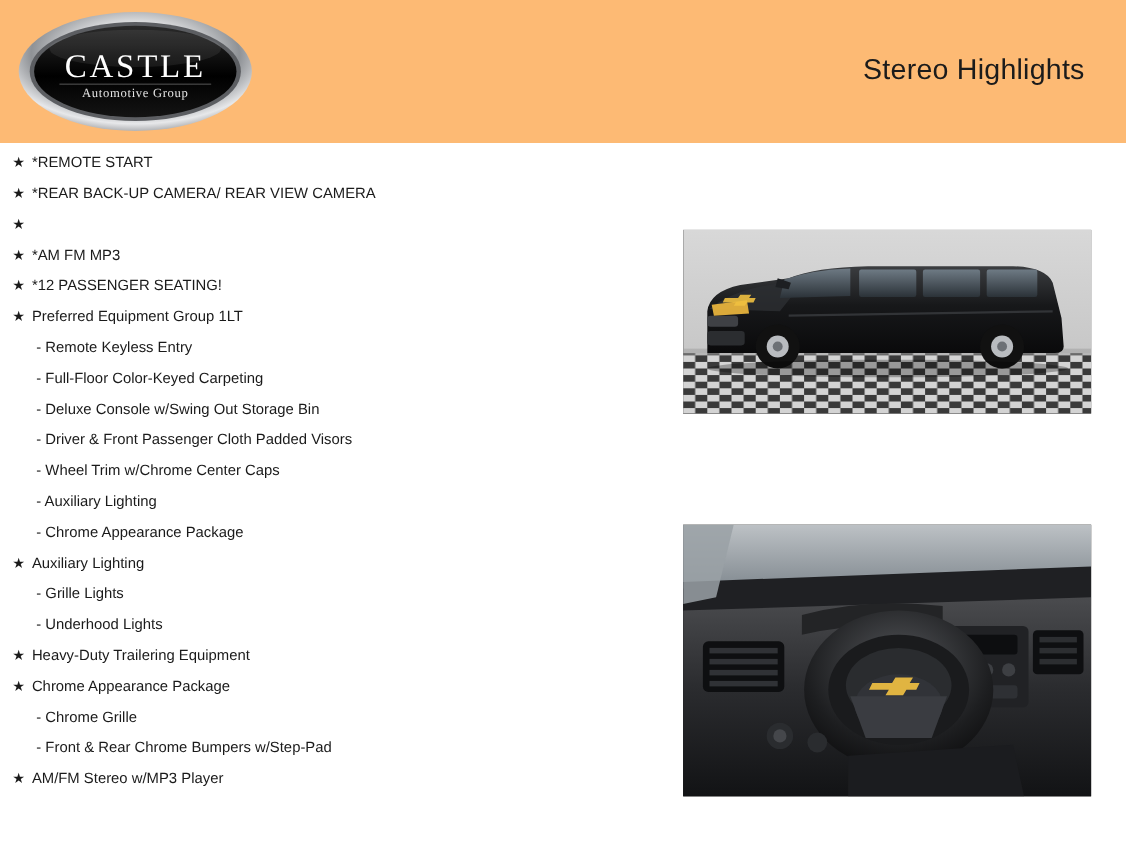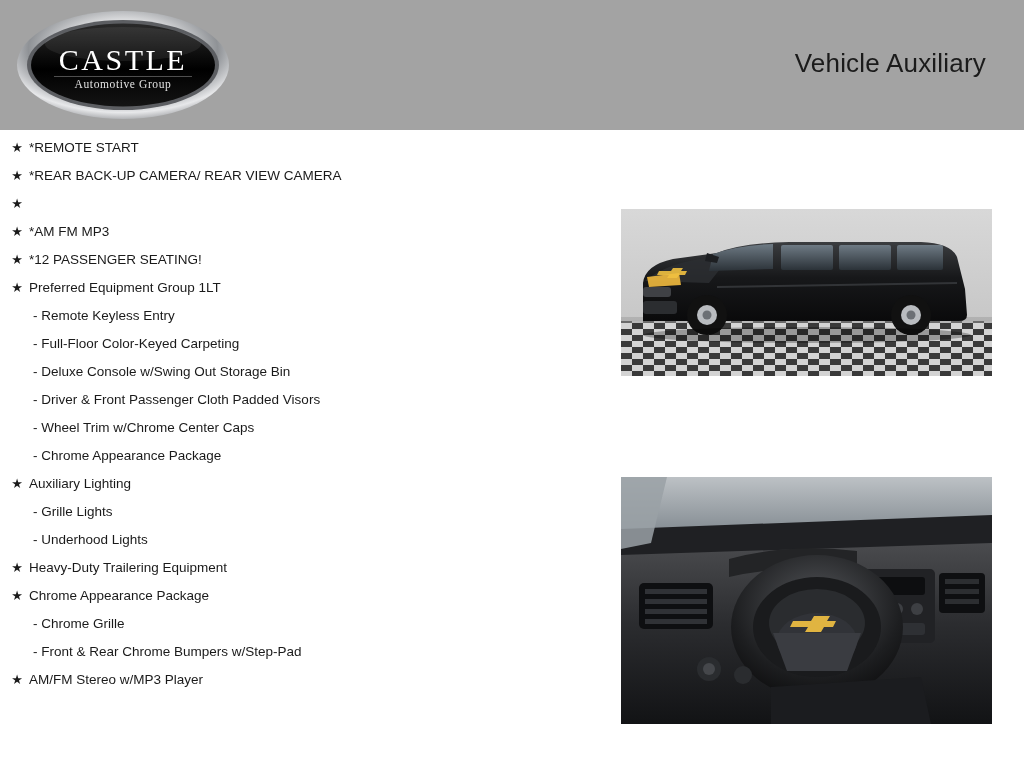--- a/index.html
+++ b/index.html
@@ -14,21 +14,21 @@
     position: relative;
     width: 1024px; height: 768px;
     background: #ffffff;
   }
 
   
   .header {
     position: relative;
     width: 1024px;
     height: 130px;
-    background: #a3a3a3;
+    background: #fdba74;
     display: flex;
     align-items: center;
   }
   .logo-wrap {
     position: absolute;
     left: 14px;
     top: 8px;
     width: 218px;
     height: 114px;
   }
@@ -135,21 +135,21 @@
         <ellipse cx="109" cy="57" rx="106" ry="54" fill="url(#chromeOuter)"></ellipse>
         <ellipse cx="109" cy="57" rx="96" ry="45" fill="#5c5e62"></ellipse>
         <ellipse cx="109" cy="57" rx="92" ry="41.5" fill="url(#innerBlack)"></ellipse>
         <ellipse cx="109" cy="36" rx="78" ry="17" fill="#ffffff" opacity="0.07"></ellipse>
         <text x="109" y="62" text-anchor="middle" font-family="Liberation Serif, serif" font-size="30" letter-spacing="2.5" fill="#ffffff">CASTLE</text>
         <text x="109" y="80" text-anchor="middle" font-family="Liberation Serif, serif" font-size="11.5" letter-spacing="0.6" fill="#e3e3e3">Automotive Group</text>
         <rect x="40" y="68" width="138" height="1" fill="#9a9a9a" opacity="0.5"></rect>
       </svg>
     </div>
 
-    <div class="header-title">Vehicle Auxiliary</div>
+    <div class="header-title">Stereo Highlights</div>
   </div>
 
   <div class="content">
 
     <ul class="list">
       <li class="row">
         <span class="star">★</span>
         <span class="txt">*REMOTE START</span>
       </li>
       <li class="row">
@@ -178,20 +178,23 @@
         <span class="txt">- Full-Floor Color-Keyed Carpeting</span>
       </li>
       <li class="row sub">
         <span class="txt">- Deluxe Console w/Swing Out Storage Bin</span>
       </li>
       <li class="row sub">
         <span class="txt">- Driver &amp; Front Passenger Cloth Padded Visors</span>
       </li>
       <li class="row sub">
         <span class="txt">- Wheel Trim w/Chrome Center Caps</span>
+      </li>
+      <li class="row sub">
+        <span class="txt">- Auxiliary Lighting</span>
       </li>
       <li class="row sub">
         <span class="txt">- Chrome Appearance Package</span>
       </li>
       <li class="row">
         <span class="star">★</span>
         <span class="txt">Auxiliary Lighting</span>
       </li>
       <li class="row sub">
         <span class="txt">- Grille Lights</span>

